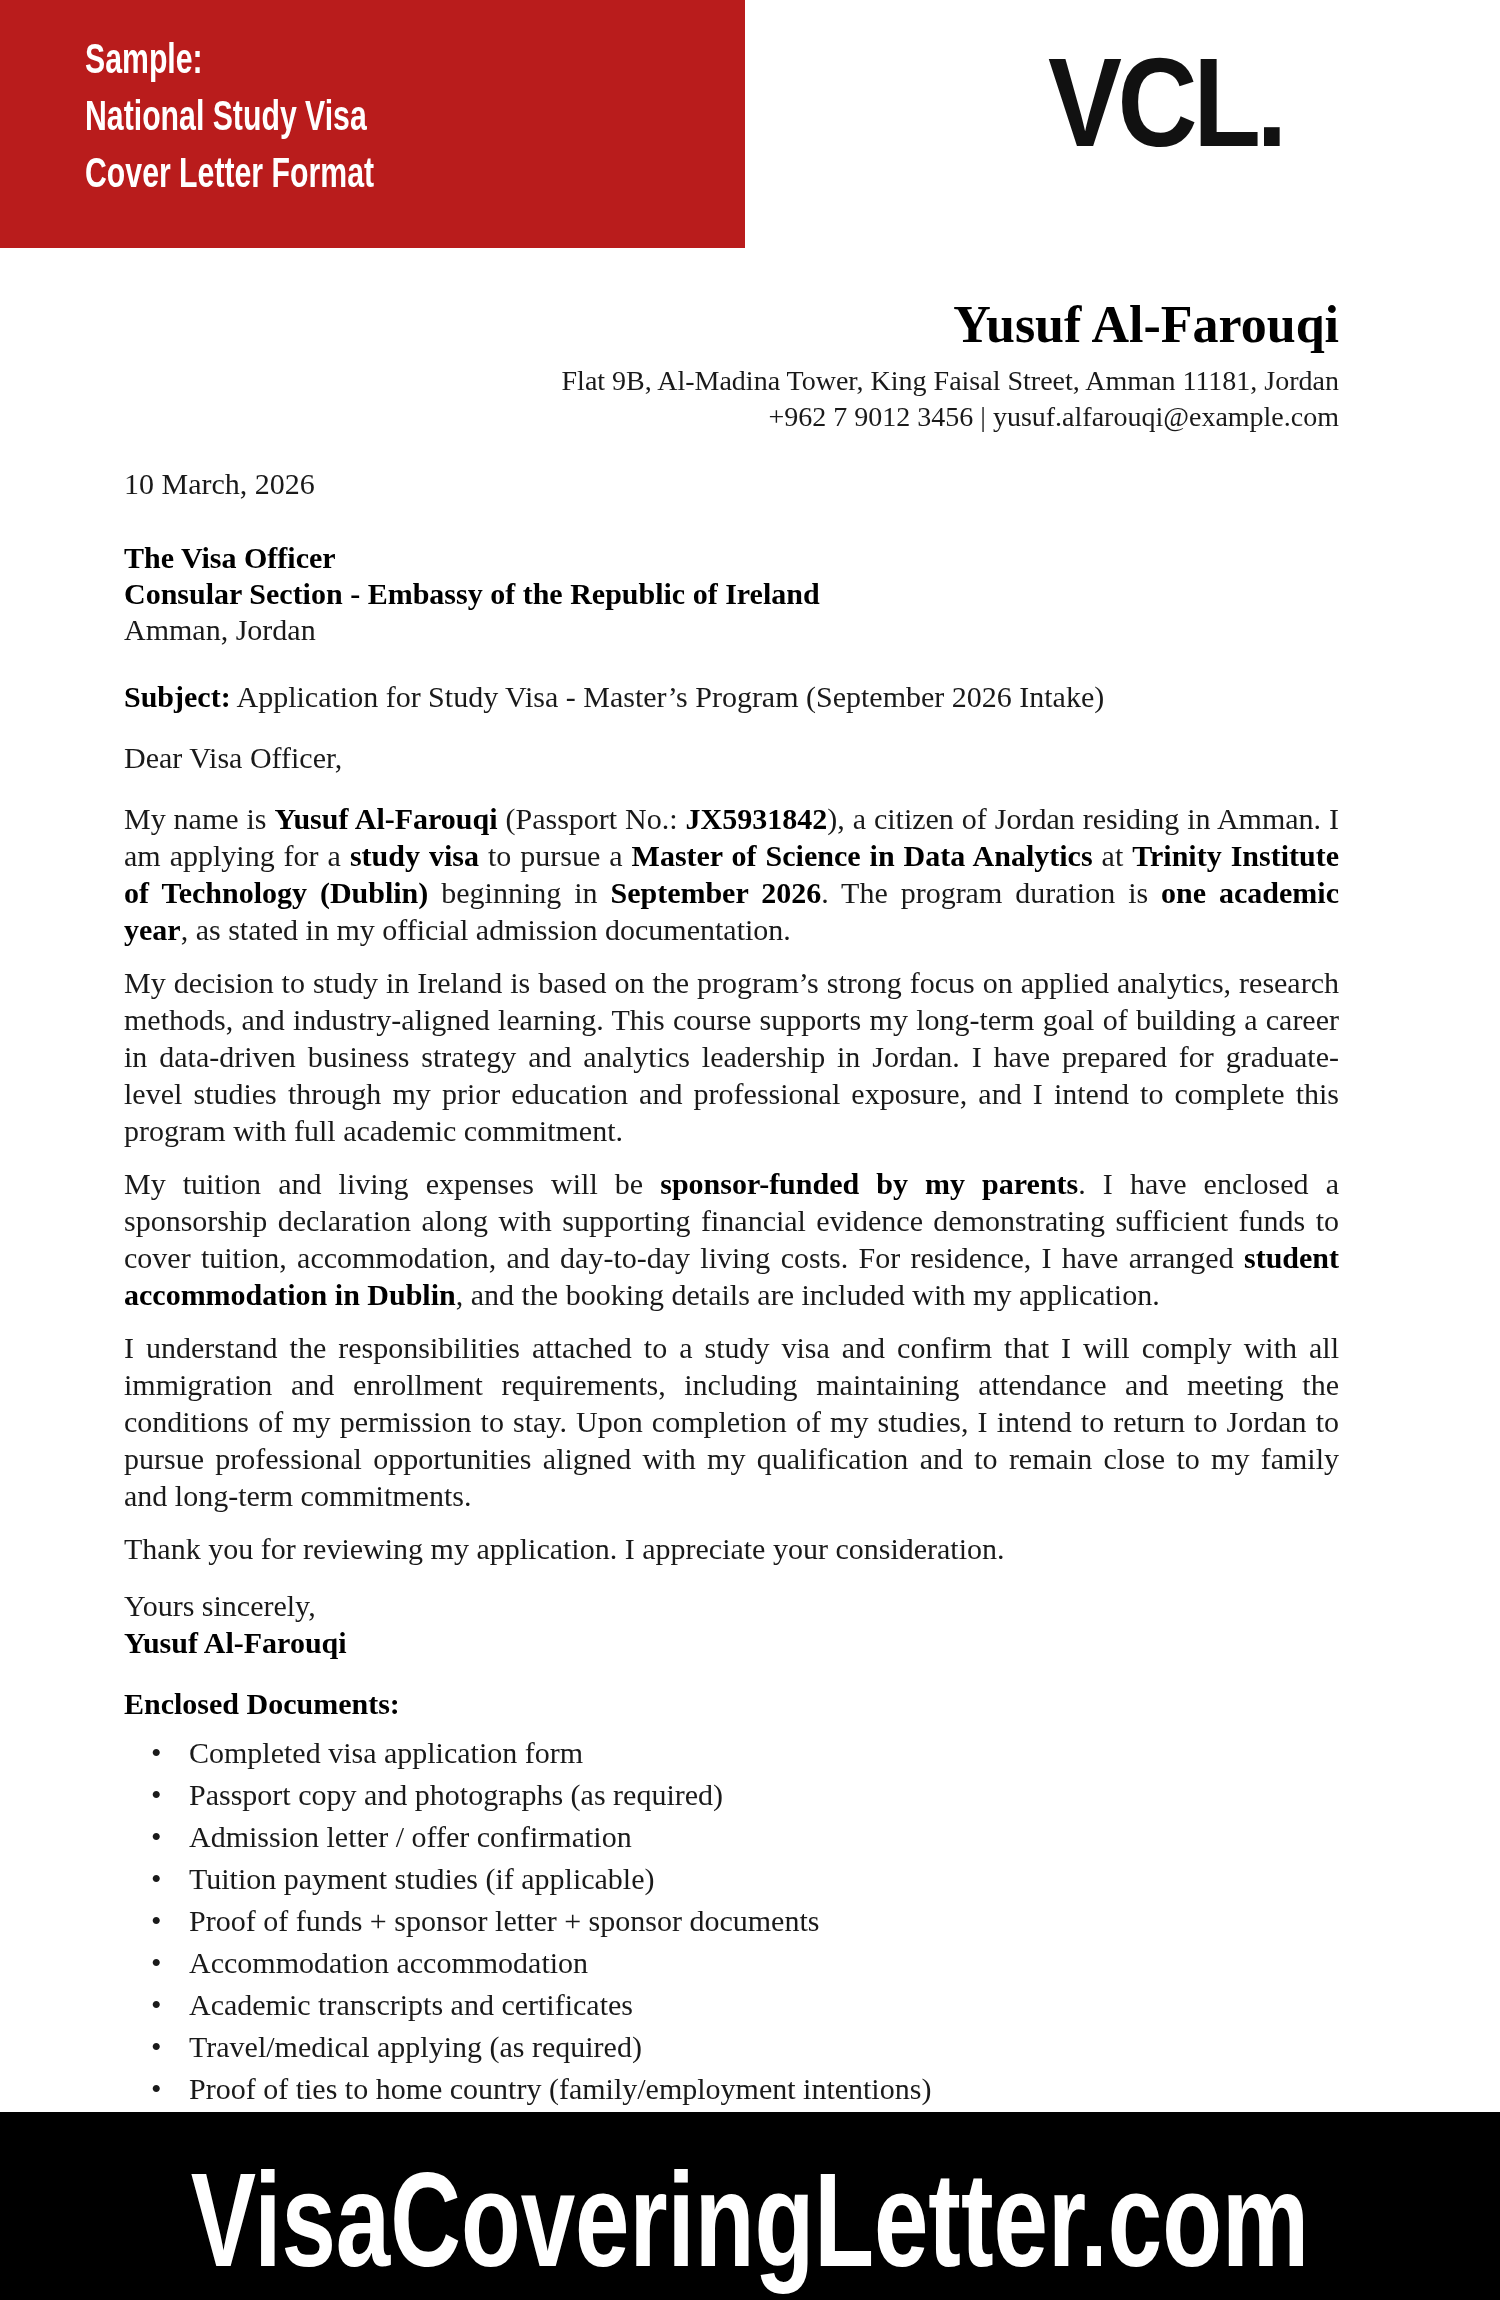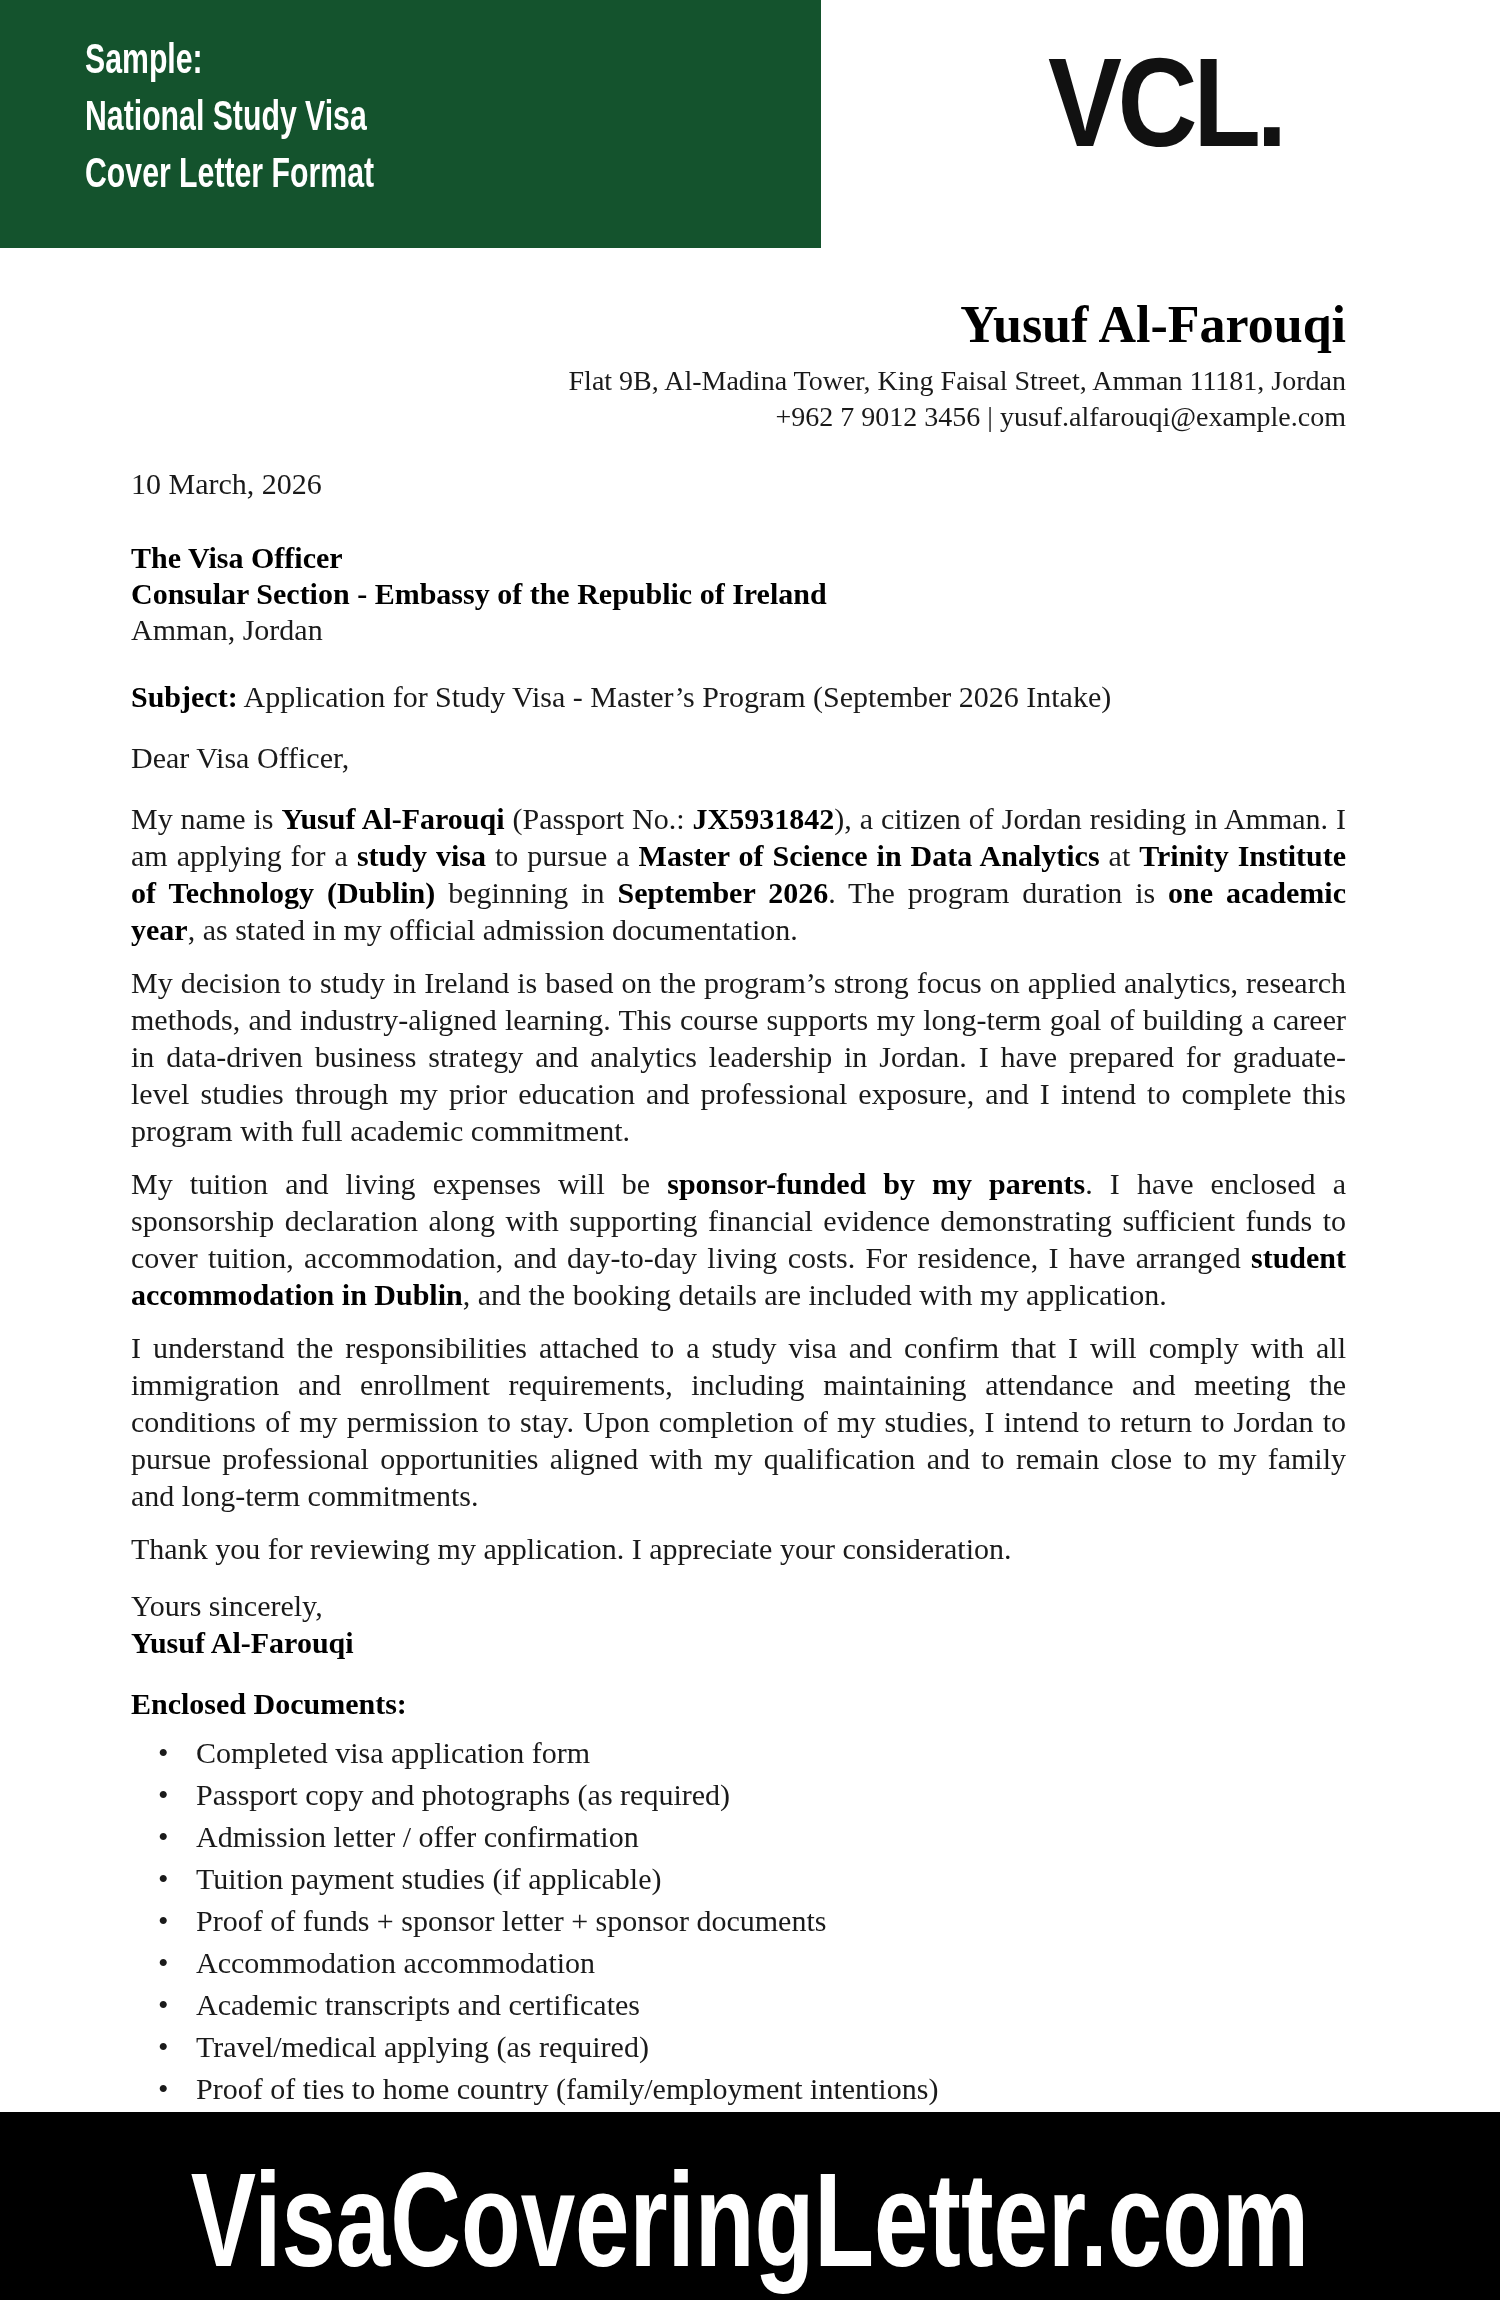--- a/index.html
+++ b/index.html
@@ -10,23 +10,23 @@
     background: #ffffff;
     overflow: hidden;
     font-family: "Liberation Serif", serif;
     color: #1a1a1a;
   }
 
   
   .banner {
     position: absolute;
     top: 0; left: 0;
-    width: 821px;
+    width: 745px;
     height: 248px;
-    background: #14532d;
+    background: #b91c1c;
     box-sizing: border-box;
     padding: 30px 0 0 85px;
   }
   .banner-lines {
     color: #fff;
     font-family: "Liberation Sans", sans-serif;
     font-weight: bold;
     font-size: 42px;
     line-height: 57px;
     transform: scaleX(0.72);
@@ -46,21 +46,21 @@
     letter-spacing: -5px;
     line-height: 1;
     transform: scaleX(0.88);
     transform-origin: left top;
     white-space: nowrap;
   }
 
   
   .letter {
     position: absolute;
-    left: 131px;
+    left: 124px;
     top: 0;
     width: 1215px;
     font-size: 30px;
     line-height: 37px;
   }
   .sender { text-align: right; padding-top: 295px; }
   .sender-name {
     font-weight: bold;
     font-size: 52px;
     line-height: 60px;

